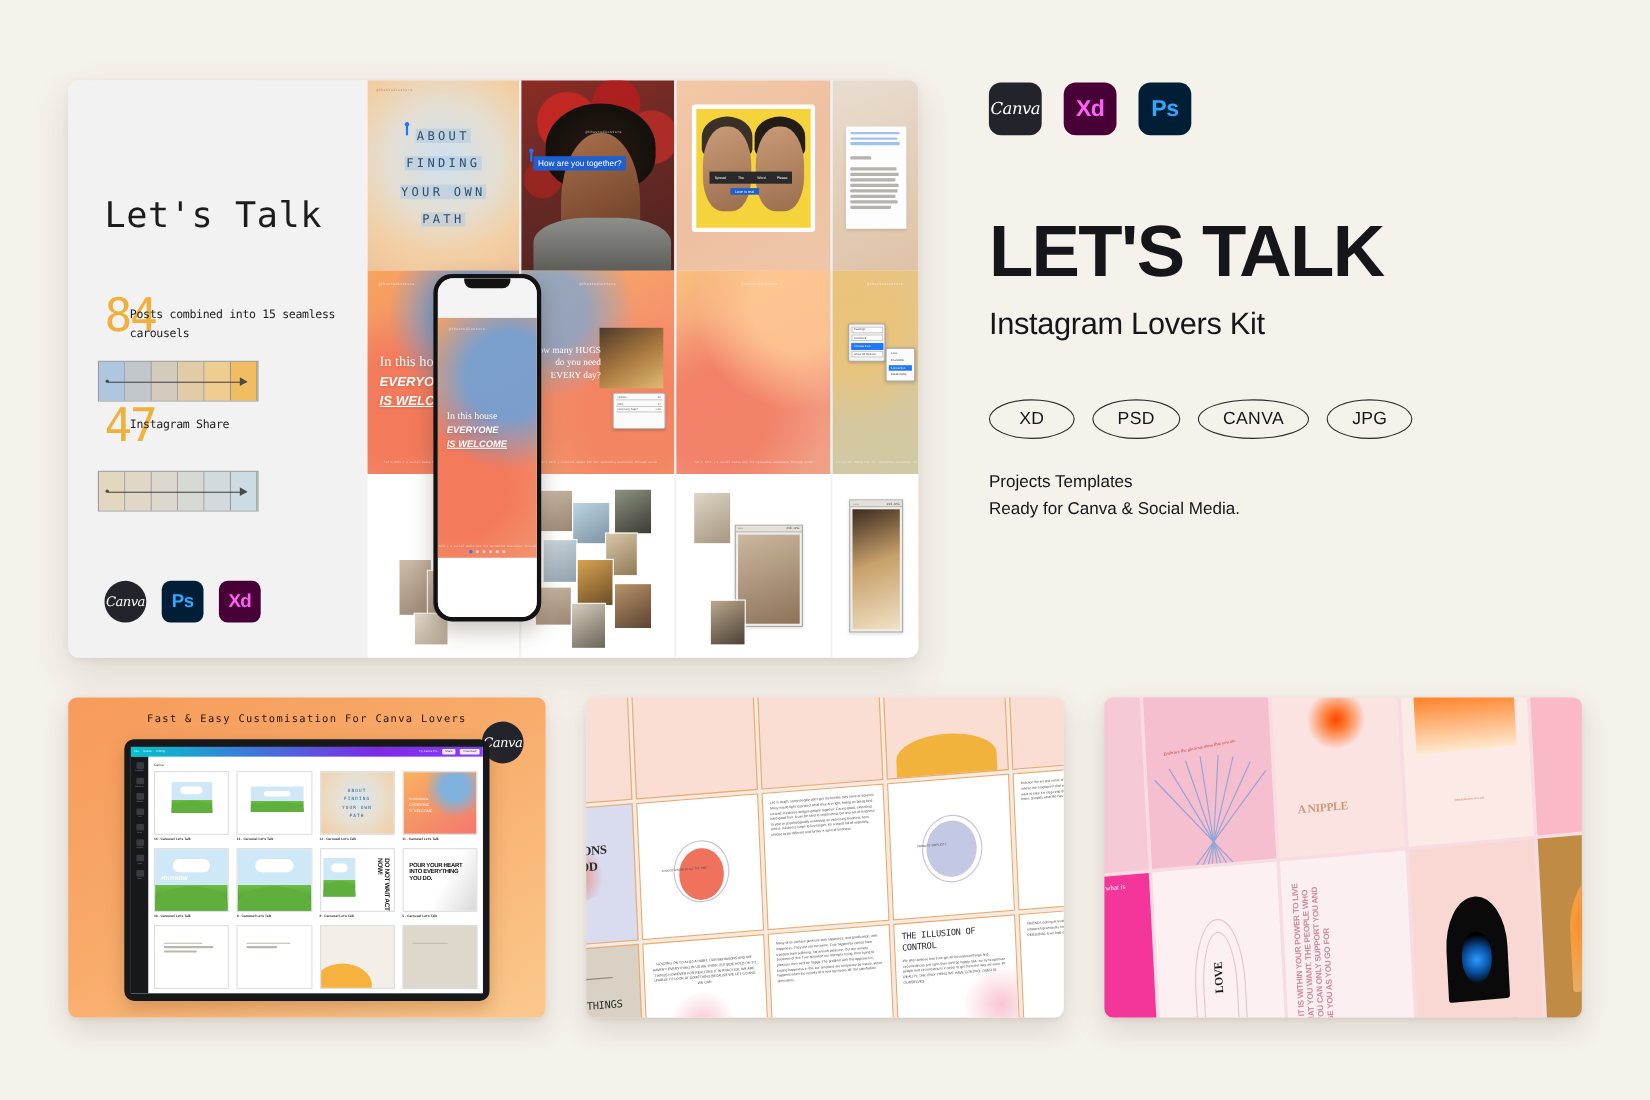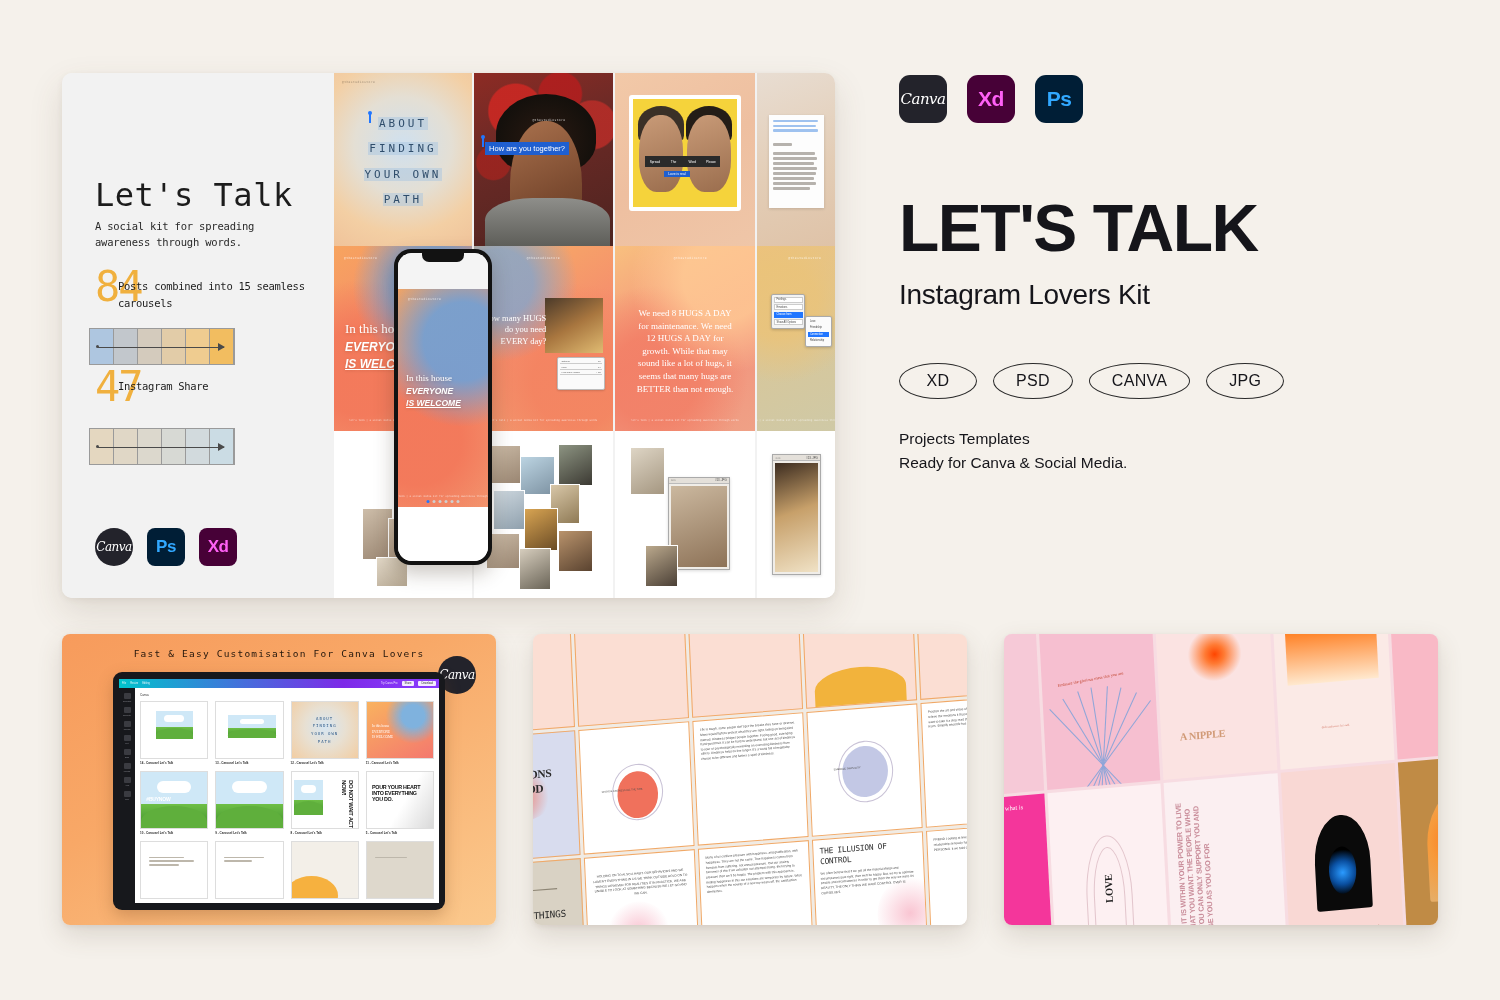--- a/index.html
+++ b/index.html
@@ -524,21 +524,20 @@
               </div>
             <div>
                 <span>How many hugs?</span>
                 <span>+ 12</span>
               </div>
           </div>
           <div class="footnote">let's talk | a social media kit for spreading awareness through words</div>
         </div>
         <div class="bcell c-need" style="width:142px">
           <div class="handle" style="left:42%;top:10px">@thestudiostore</div>
-          <div class="need-txt">We need 8 HUGS A DAY for maintenance. We need 12 HUGS A DAY for growth. While that may sound like a lot of hugs, it seems that many hugs are BETTER than not enough.</div>
           <div class="footnote">let's talk | a social media kit for spreading awareness through words</div>
         </div>
         <div class="bcell c-dropdown" style="flex:1">
           <div class="handle" style="left:40%;top:10px">@thestudiostore</div>
           <div class="dd-panel">
             <div class="dd-row">Feelings</div>
             <div class="dd-row">Emotions</div>
             <div class="dd-row hl">Choose from</div>
             <div class="dd-row">Show All Options</div>
           </div>
@@ -595,21 +594,20 @@
               </div>
               <div class="win-body" style="background:linear-gradient(160deg,#3c2c20 0%,#c7a06a 45%,#f0e2c6 100%)"></div>
             </div>
           </div>
         </div>
       </div>
     </div>
 
     <div class="hero-left">
       <div class="lt-title">Let's Talk</div>
-      <div class="lt-sub">A social kit for spreading awareness through words.</div>
 
       <div class="stat stat-1">
         <div class="stat-num">84</div>
         <div class="stat-label">Posts combined into 15 seamless carousels</div>
       </div>
       <div class="carousel-strip c1">
         <div class="cs-cell" style="background:#AEC6E0">
             <span class="cs-dot"></span>
           </div>
         <div class="cs-cell" style="background:#C2C7CC"></div>

